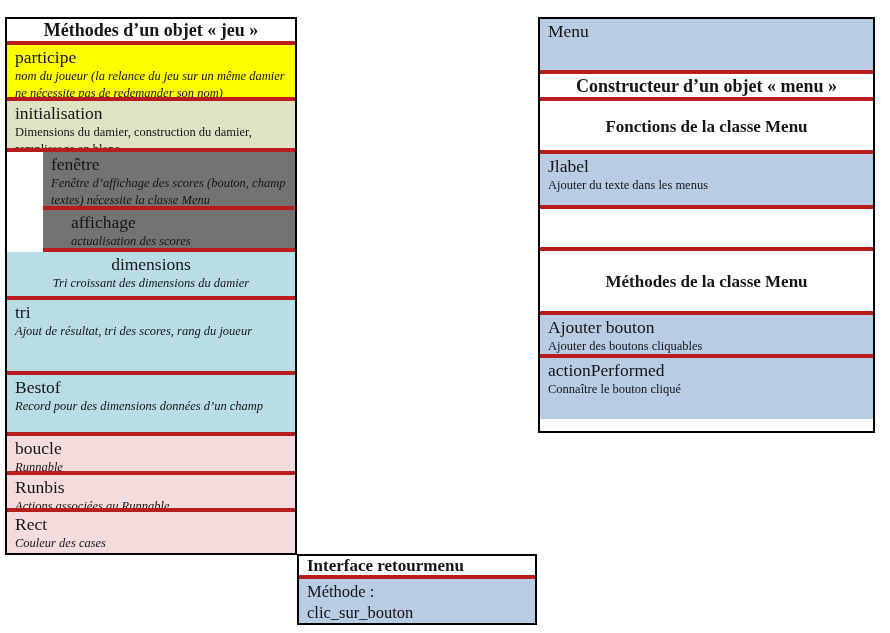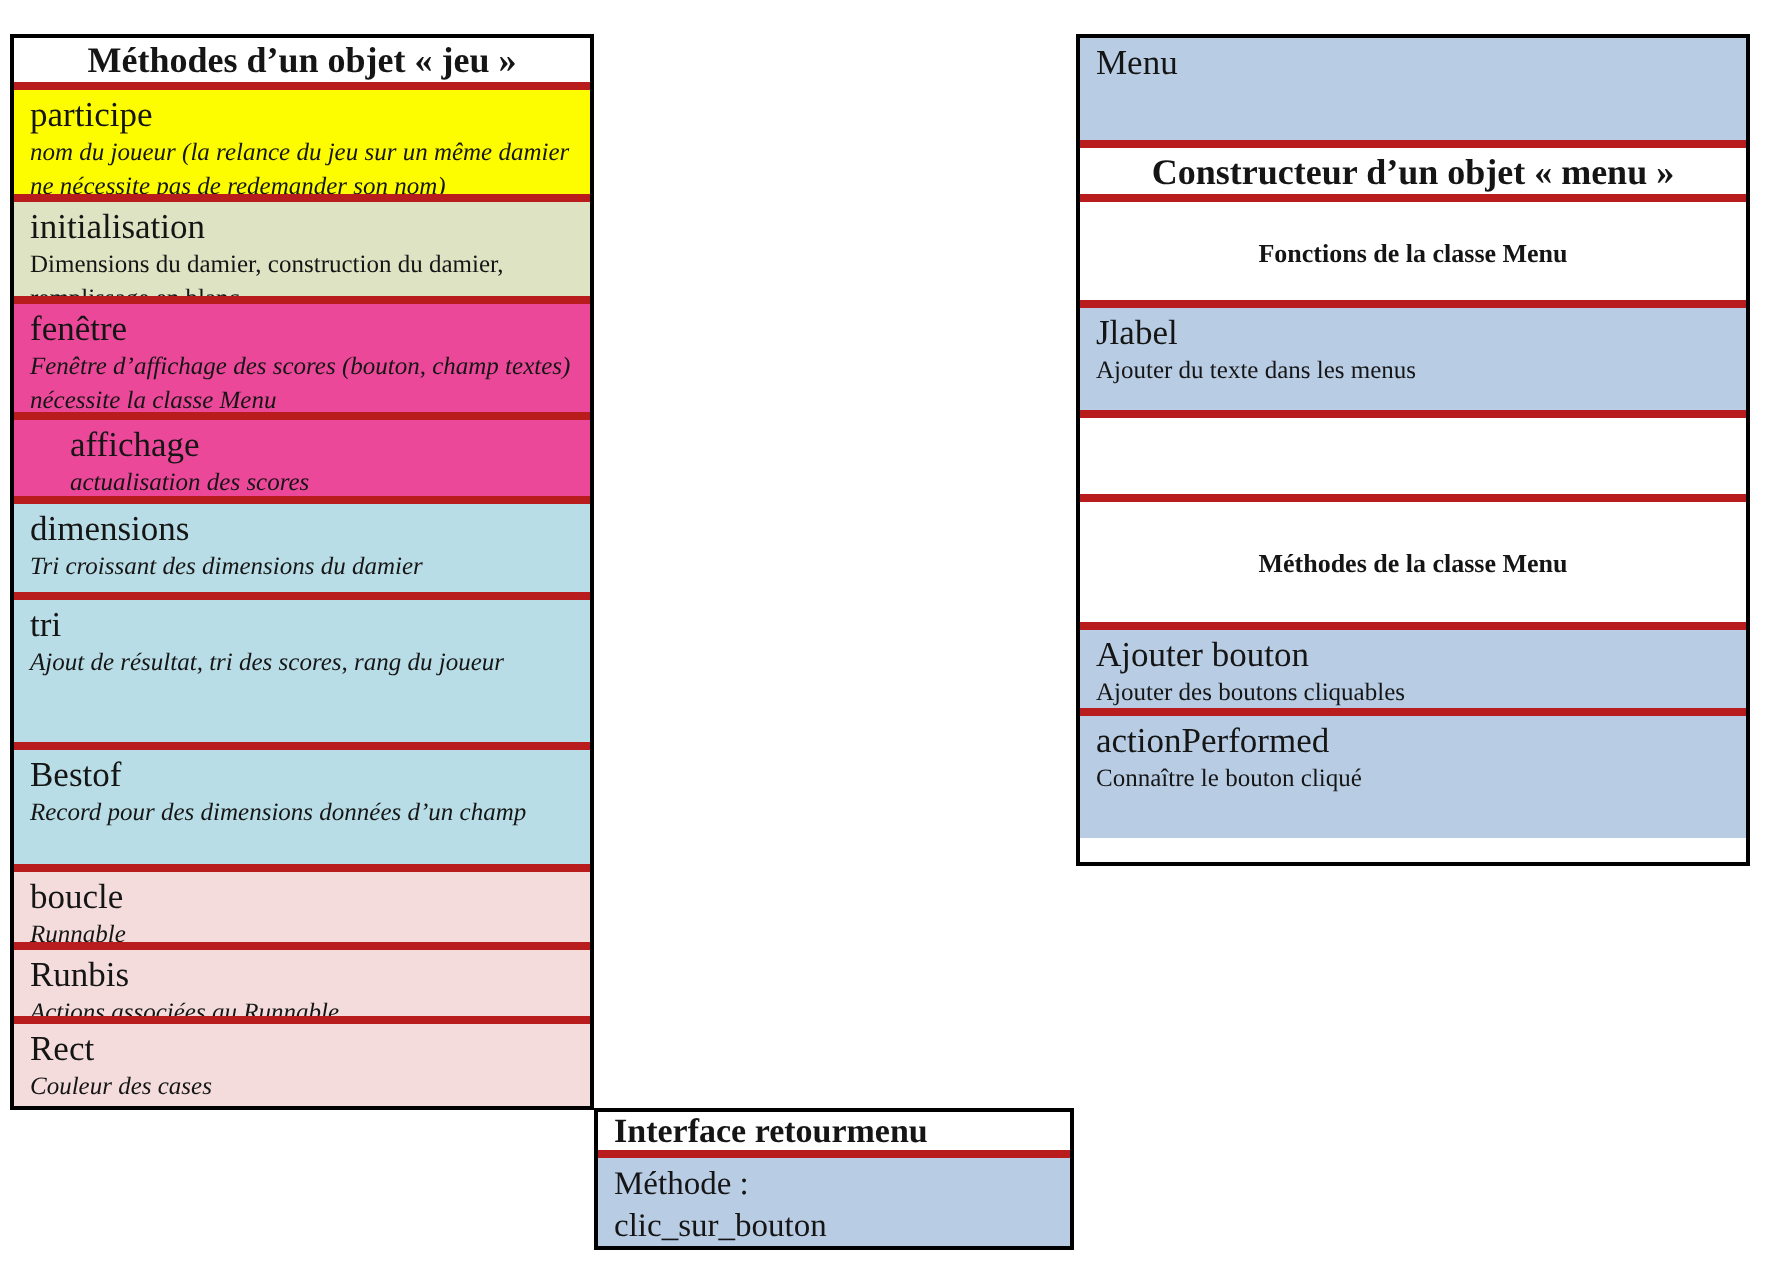--- a/index.html
+++ b/index.html
@@ -28,41 +28,41 @@
     font-weight: bold;
     font-size: 18px;
     text-align: center;
     display: flex; align-items: center; justify-content: center;
   }
   .tbl-header.left-align { justify-content: flex-start; text-align: left; }
   .row-name { font-size: 17.5px; line-height: 1.2; display: block; }
   .row-desc { font-size: 12.5px; line-height: 1.35; display: block; }
   .row-desc.it { font-style: italic; }
   .section-row {
-    font-weight: bold; font-size: 13px;
+    font-weight: bold; font-size: 17px;
     display: flex; align-items: center; justify-content: center;
     text-align: center;
   }
   
   .c-yellow { background: #fdfd00; }
   .c-green  { background: #dde3c3; }
-  .c-peri   { background: #ec4899; }
+  .c-peri   { background: #737373; margin-left: 36px; }
   .c-cyan   { background: #b9dde6; }
   .c-pink   { background: #f3dcdb; }
   .c-blue   { background: #b8cce4; }
   .c-white  { background: #ffffff; }
 
   
   #jeu-table { left: 5px; top: 17px; width: 292px; height: 538px; }
   #jeu-table .r-header { height: 26px; }
   #jeu-table .r-0 { height: 57px; }
   #jeu-table .r-1 { height: 52px; }
   #jeu-table .r-2 { height: 59px; }
   #jeu-table .r-3 { height: 42px; padding-left: 28px; }
-  #jeu-table .r-4 { height: 49px; }
+  #jeu-table .r-4 { height: 49px; text-align: center; }
   #jeu-table .r-5 { height: 76px; }
   #jeu-table .r-6 { height: 62px; }
   #jeu-table .r-7 { height: 40px; }
   #jeu-table .r-8 { height: 37px; }
   #jeu-table .r-9 { height: 42px; }
 
   
   #menu-table { left: 538px; top: 17px; width: 337px; height: 416px; }
   #menu-table .r-header { height: 27px; }
   #menu-table .r-menu { height: 55px; }

